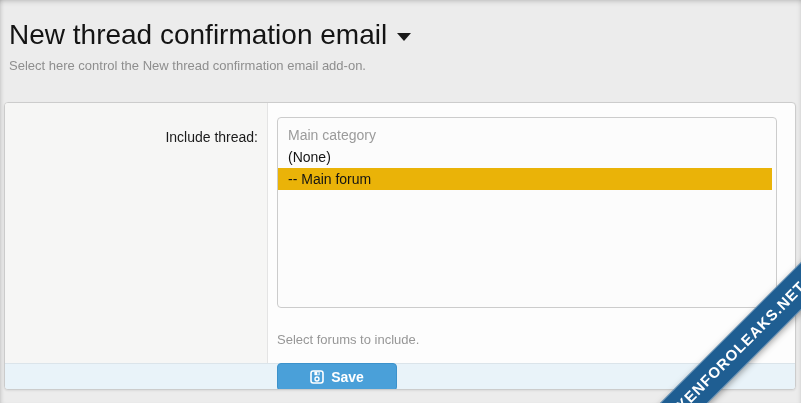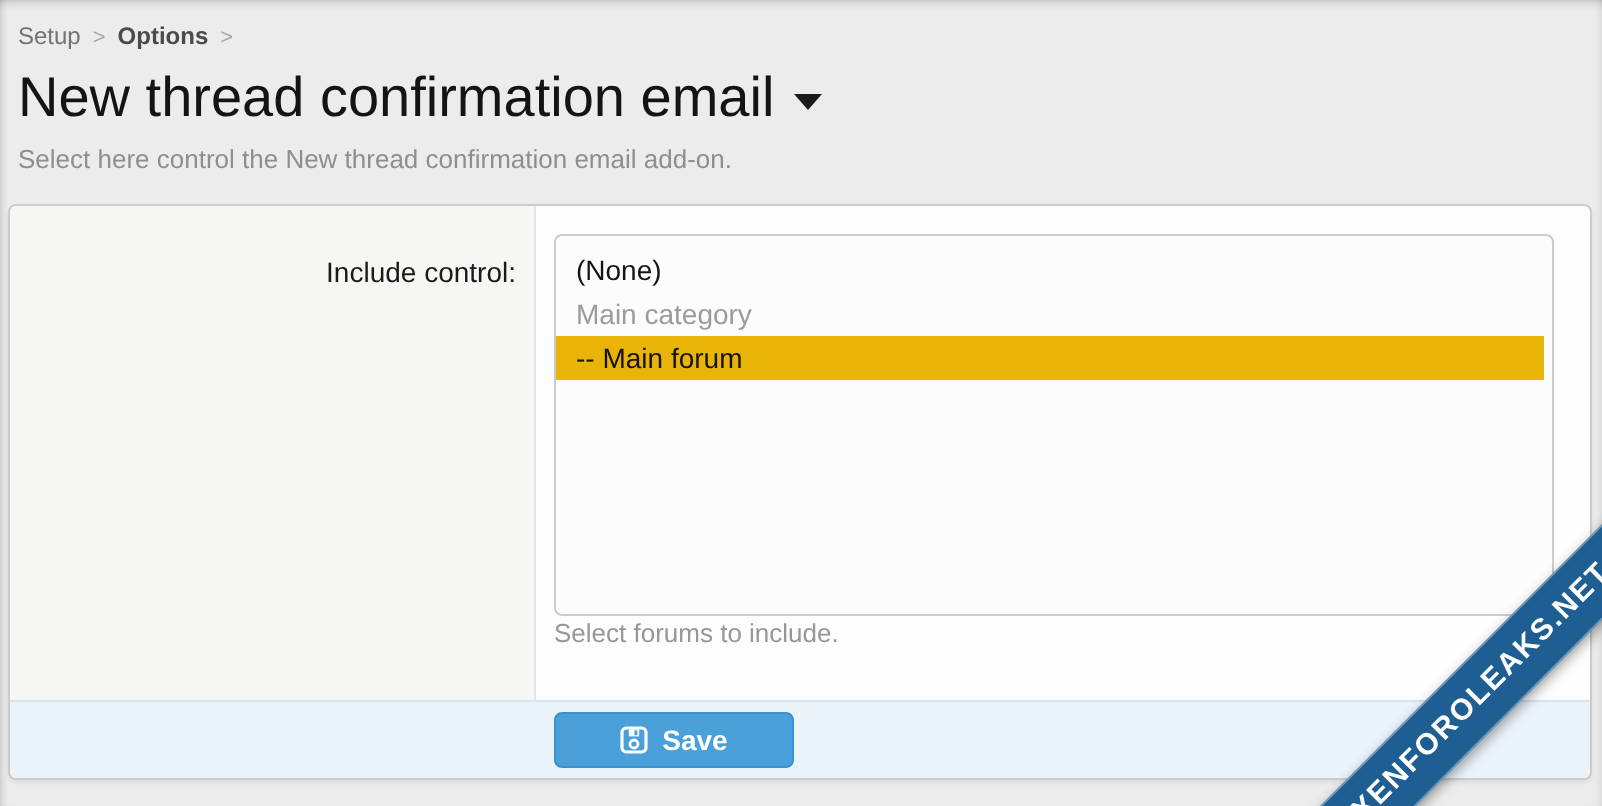--- a/index.html
+++ b/index.html
@@ -81,25 +81,25 @@
   .select-option {
     font-size: 14px;
     line-height: 22px;
     padding-left: 10px;
     margin-right: 4px;
     color: #141414;
     white-space: nowrap;
   }
   .select-option.muted { color: #9b9b9b; }
   .select-option.selected { background: #eab308; }
-  .field-hint { margin-top: 1px; font-size: 13px; color: #979797; }
+  .field-hint { margin-top: 24px; font-size: 13px; color: #979797; }
 
   
   .form-footer {
-    height: 39px;
+    height: 26px;
     background: #e9f3f9;
     border-top: 1px solid #dbe4ea;
     display: flex;
     align-items: center;
     flex-shrink: 0;
   }
   .save-button {
     margin-left: 272px;
     height: 28px;
     min-width: 120px;
@@ -135,39 +135,36 @@
     letter-spacing: 1px;
     text-align: center;
     line-height: 32px;
     z-index: 60;
   }
 </style>
 </head>
 <body>
 
 <div class="page-header">
-  <div class="breadcrumb">
-    <a class="crumb-setup">Setup</a><span class="crumb-sep">&gt;</span><a class="crumb-options">Options</a><span class="crumb-sep">&gt;</span>
-  </div>
   <h1 class="page-title">
     <span>New thread confirmation email</span>
     <span class="title-arrow"></span>
   </h1>
   <div class="page-desc">Select here control the New thread confirmation email add-on.</div>
 </div>
 
 <div class="form-container">
   <div class="form-row">
     <div class="label-col">
-      <span class="field-label">Include control:</span>
+      <span class="field-label">Include thread:</span>
     </div>
     <div class="content-col">
       <div class="forum-select">
+        <div class="select-option muted">Main category</div>
         <div class="select-option">(None)</div>
-        <div class="select-option muted">Main category</div>
         <div class="select-option selected">-- Main forum</div>
       </div>
       <div class="field-hint">Select forums to include.</div>
     </div>
   </div>
   <div class="form-footer">
     <button class="save-button">
       <svg class="save-icon" viewBox="0 0 14 14" aria-hidden="true">
         <rect x="1" y="1" width="12" height="12" rx="2.2" fill="none" stroke="#ffffff" stroke-width="1.6"></rect>
         <rect x="4.4" y="1.6" width="5.2" height="3.6" fill="#ffffff"></rect>

